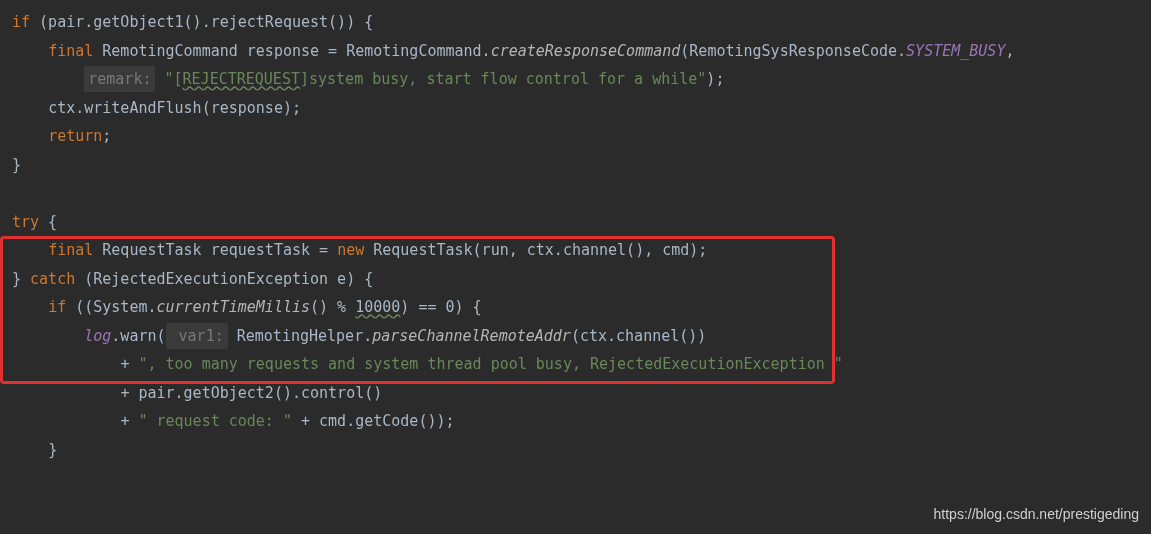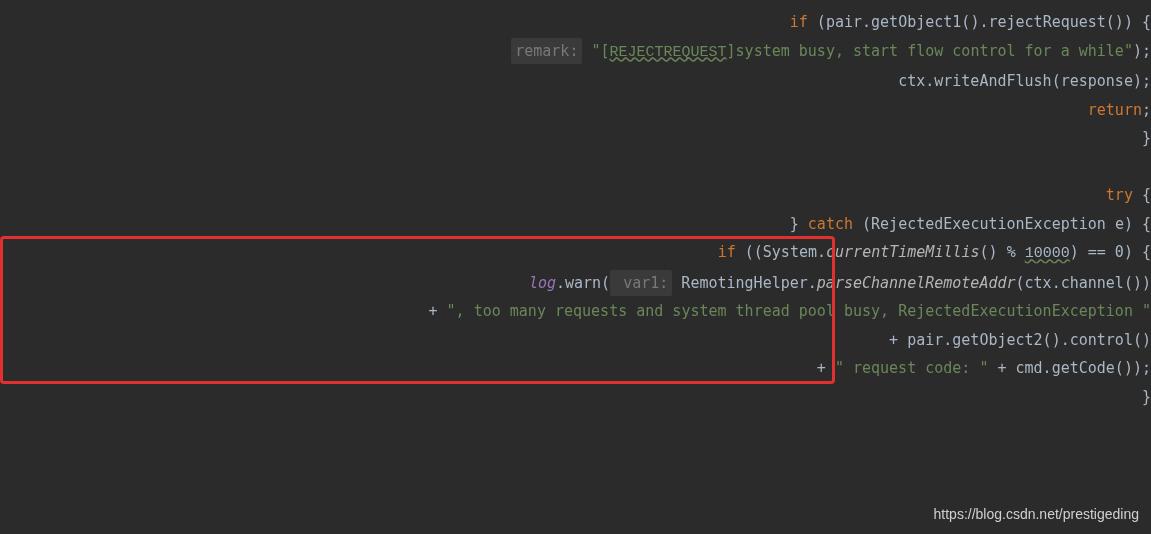--- a/index.html
+++ b/index.html
@@ -15,38 +15,36 @@
       color: #a9b7c6;
       width: 1151px;
       height: 534px;
       overflow: hidden;
       position: relative;
       padding: 8px 0 0 12px;
     }
     .code-line {
       white-space: pre;
       position: relative;
-      text-align: right;
     }
     .keyword { color: #cc7832; }
     .default { color: #a9b7c6; }
     .static-method { color: #b5b5b5; font-style: italic; }
     .static-var { color: #9a76b8; font-style: italic; }
     .string { color: #6a8759; }
     .param-hint { 
       color: #787878; 
       background-color: #3a3a3a;
       padding: 4px 4px;
       border-radius: 2px;
       font-style: normal;
     }
     .underline-wavy {
       text-decoration: underline wavy #6a8759;
       text-decoration-skip-ink: none;
-      font-family: Liberation Mono, monospace;
     }
     .highlight-box {
       position: absolute;
       border: 3px solid #e03030;
       border-radius: 4px;
       left: 0px;
       top: 236px;
       width: 835px;
       height: 148px;
       pointer-events: none;
@@ -59,26 +57,28 @@
       font-family: Arial, sans-serif;
       font-size: 14px;
       margin-top: 36px;
     }
   </style>
 </head>
 <body>
 
 <div>
 <div class="code-line"><span class="keyword">if</span><span class="default"> (pair.getObject1().rejectRequest()) {</span></div>
+<div class="code-line">    <span class="keyword">final</span><span class="default"> RemotingCommand response = RemotingCommand.</span><span class="static-method">createResponseCommand</span><span class="default">(RemotingSysResponseCode.</span><span class="static-var">SYSTEM_BUSY</span><span class="default">,</span></div>
 <div class="code-line">        <span class="param-hint">remark:</span><span class="string"> "[</span><span class="string underline-wavy">REJECTREQUEST</span><span class="string">]system busy, start flow control for a while"</span><span class="default">);</span></div>
 <div class="code-line">    <span class="default">ctx.writeAndFlush(response);</span></div>
 <div class="code-line">    <span class="keyword">return</span><span class="default">;</span></div>
 <div class="code-line"><span class="default">}</span></div>
 <div class="code-line"> </div>
 <div class="code-line"><span class="keyword">try</span><span class="default"> {</span></div>
+<div class="code-line">    <span class="keyword">final</span><span class="default"> RequestTask requestTask = </span><span class="keyword">new</span><span class="default"> RequestTask(run, ctx.channel(), cmd);</span></div>
 <div class="code-line"><span class="default">} </span><span class="keyword">catch</span><span class="default"> (RejectedExecutionException e) {</span></div>
 <div class="code-line">    <span class="keyword">if</span><span class="default"> ((System.</span><span class="static-method">currentTimeMillis</span><span class="default">() % </span><span class="default underline-wavy">10000</span><span class="default">) == 0) {</span></div>
 <div class="code-line">        <span class="static-var">log</span><span class="default">.warn(</span><span class="param-hint"> var1:</span><span class="default"> RemotingHelper.</span><span class="static-method">parseChannelRemoteAddr</span><span class="default">(ctx.channel())</span></div>
 <div class="code-line">            <span class="default">+ </span><span class="string">", too many requests and system thread pool busy, RejectedExecutionException "</span></div>
 <div class="code-line">            <span class="default">+ pair.getObject2().control()</span></div>
 <div class="code-line">            <span class="default">+ </span><span class="string">" request code: "</span><span class="default"> + cmd.getCode());</span></div>
 <div class="code-line">    <span class="default">}</span></div>
 </div>
 
 <div class="highlight-box"></div>

